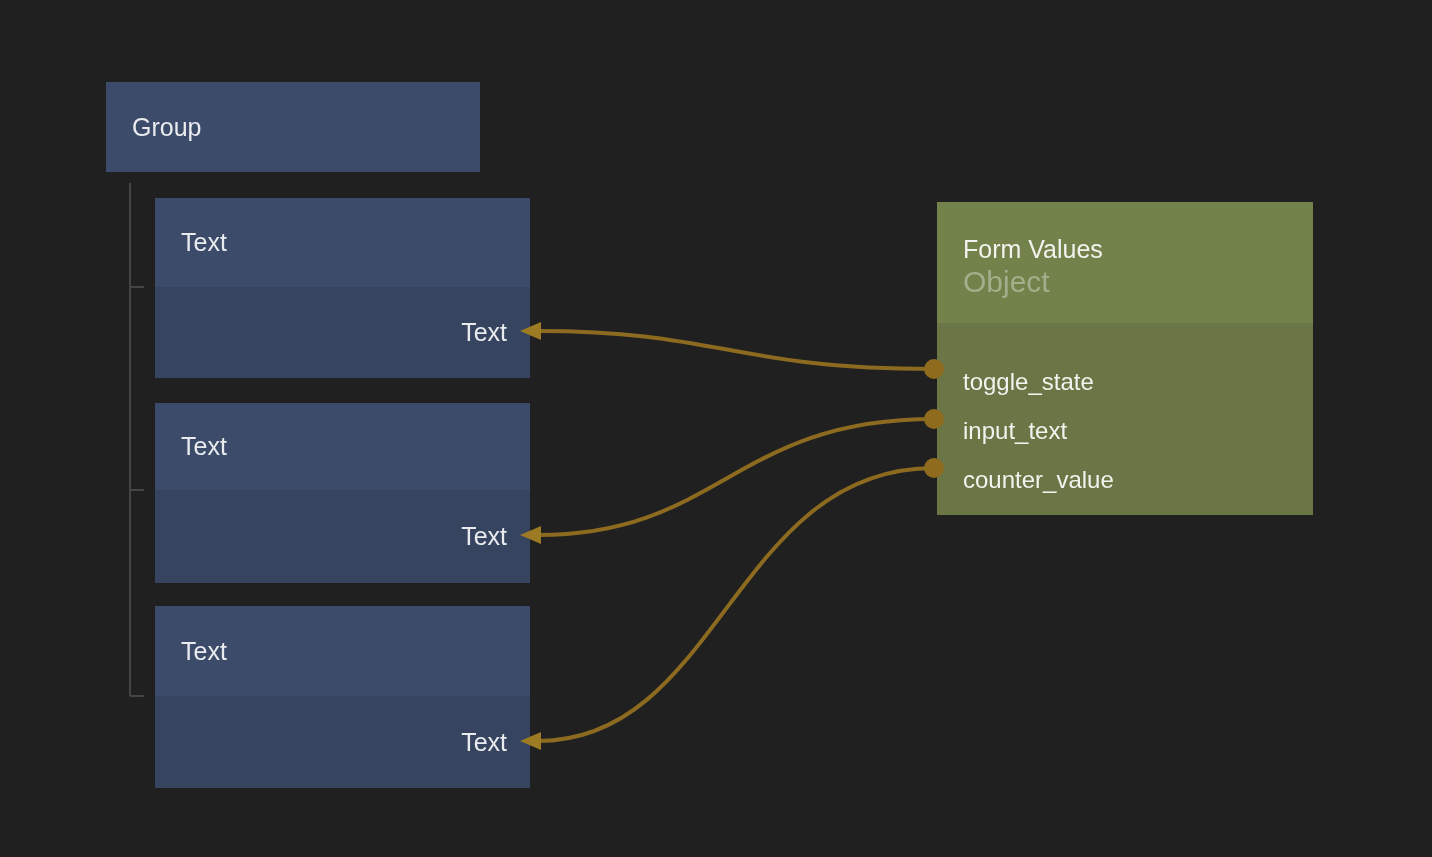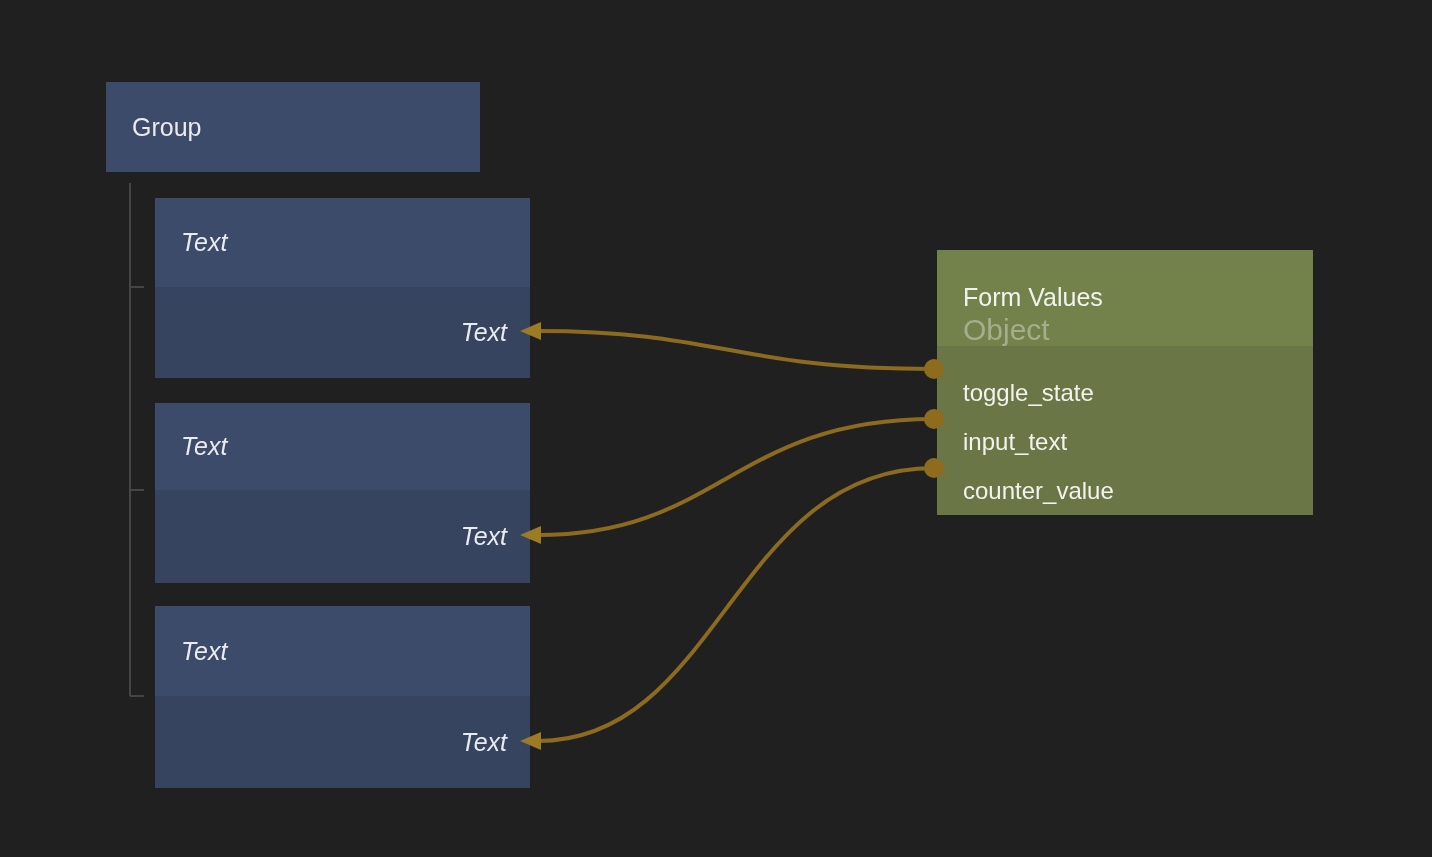--- a/index.html
+++ b/index.html
@@ -25,21 +25,21 @@
     align-items: center;
     padding-left: 26px;
   }
   .node-title {
     color: var(--title-text, #e9ebee);
     font-size: 25px;
     line-height: 1;
     white-space: nowrap;
   }
   
-  .text-node { display: flex; flex-direction: column; font-style: italic; }
+  .text-node { display: flex; flex-direction: column; }
   .text-node-header {
     background: var(--blue-header, #3c4b69);
     display: flex;
     align-items: center;
     padding-left: 26px;
   }
   .text-node-body {
     background: var(--blue-body, #374460);
     display: flex;
     align-items: center;
@@ -73,21 +73,21 @@
   }
   .form-node-body {
     background: var(--green-body, #6a7645);
     flex: 1;
     padding-top: 22px;
     box-sizing: border-box;
   }
   .form-field {
     height: 49px;
     display: flex;
-    align-items: center;
+    align-items: flex-end;
     padding-left: 26px;
   }
   .form-field-label {
     color: var(--form-title-text, #f0f1ec);
     font-size: 24px;
     line-height: 1;
     white-space: nowrap;
   }
   
   svg.wires {
@@ -145,21 +145,21 @@
   <div class="node text-node" style="left: 155px; top: 606px; width: 375px; height: 182px;">
     <div class="text-node-header" style="height: 90px;">
       <span class="node-title">Text</span>
     </div>
     <div class="text-node-body" style="height: 92px;">
       <span class="port-label">Text</span>
     </div>
   </div>
 
   <div class="node form-node" id="form-node" style="left: 937px; top: 202px; width: 376px; height: 313px;">
-    <div class="form-node-header" style="height: 121px; margin-top: 48px;">
+    <div class="form-node-header" style="height: 121px;">
       <div class="form-node-title">Form Values</div>
       <div class="form-node-subtitle">Object</div>
     </div>
     <div class="form-node-body">
       <div class="form-field">
         <span class="form-field-label">toggle_state</span>
       </div>
       <div class="form-field">
         <span class="form-field-label">input_text</span>
       </div>

